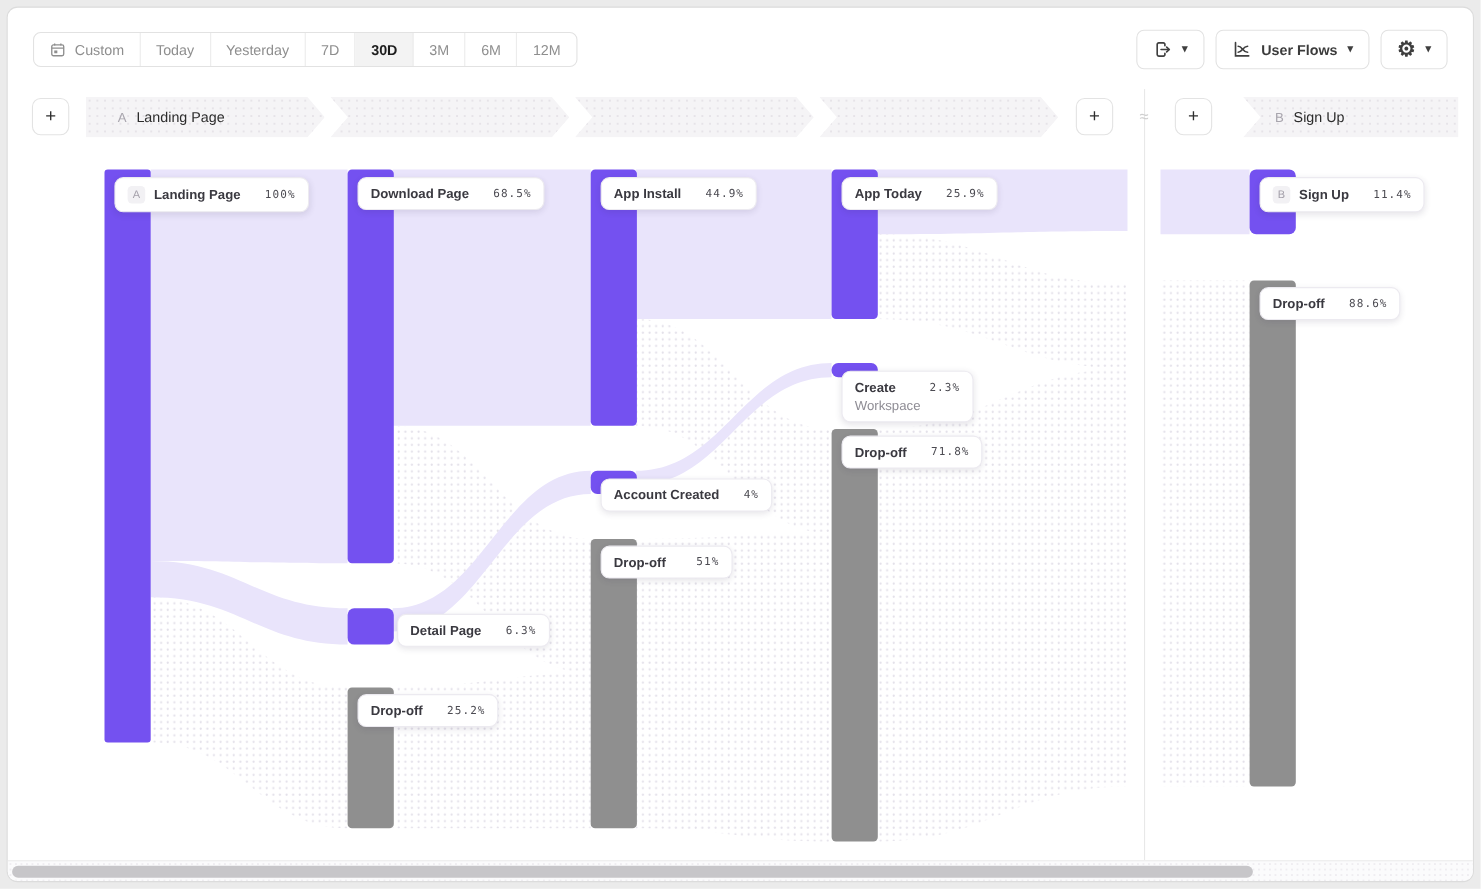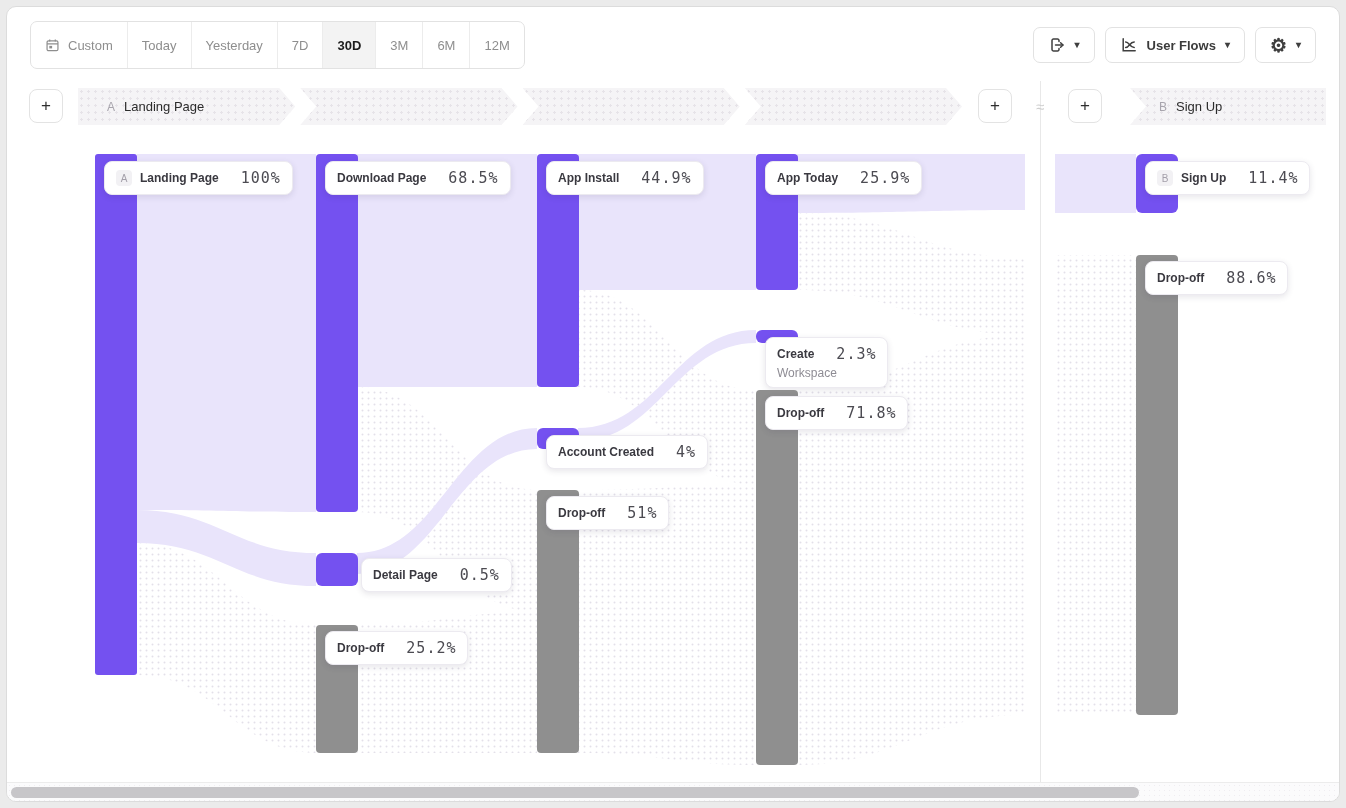--- a/index.html
+++ b/index.html
@@ -14,21 +14,21 @@
     position:absolute; left:6px; top:6px; width:1334px; height:796px;
     background:#ffffff; border:1px solid #dcdcdc; border-radius:10px;
     overflow:hidden;
   }
   
   .toolbar {
     position:absolute; top:20px; left:23px; right:23px; height:36px;
     display:flex; justify-content:space-between; align-items:center; z-index:5;
   }
   .seg-group {
-    display:flex; align-items:stretch; height:48px;
+    display:flex; align-items:stretch; height:32px;
     border:1px solid #e2e2e2; border-radius:7px; background:#fff; overflow:hidden;
   }
   .dr-item {
     display:flex; align-items:center; gap:8px; padding:0 14px;
     border:none; border-right:1px solid #ececec; background:transparent;
     font-family:"Liberation Sans",sans-serif; font-size:13px; color:#8e8e8e; cursor:pointer;
   }
   .dr-item:last-child { border-right:none;align-items:center; }
   .dr-item.active { background:#f3f3f3; color:#1d1d1d; font-weight:bold; }
   .tb-right { display:flex; gap:10px; }
@@ -78,21 +78,21 @@
   .bar { position:absolute; }
   .nlabel {
     position:absolute; background:#fff; border:1px solid #eceaf0; border-radius:8px;
     box-shadow:0 2px 6px rgba(50,45,70,.12);
     padding:7px 11px; min-width:120px;
   }
   .nrow { display:flex; align-items:center; gap:8px; white-space:nowrap; }
   .nname { font-size:12px; font-weight:bold; color:#3a3940; }
   .npct {
     margin-left:auto; padding-left:14px;
-    font-family:"DejaVu Sans Mono",monospace; font-size:15px; color:#4c4b52; letter-spacing:1px;
+    font-family:"DejaVu Sans Mono",monospace; font-size:10px; color:#4c4b52; letter-spacing:1px;
   }
   .nbadge {
     width:16px; height:16px; border-radius:4px; background:#f2f1f4; color:#a39fa9;
     font-size:10px; display:flex; align-items:center; justify-content:center; flex:0 0 16px;
   }
   .nname2 { font-size:12px; color:#8e8c94; margin-top:3px; }
   
   .hscroll {
     position:absolute; left:0; right:0; bottom:0; height:19px;
     border-top:1px solid #ececec; background-color:#fbfbfc;
@@ -190,21 +190,21 @@
         <div class="nlabel" style="left: 539px; top: 489px;">
           <div class="nrow">
             <span class="nname">Drop-off</span>
             <span class="npct">51%</span>
           </div>
         </div>
         <div class="bar" style="left: 309px; top: 546px; width: 42px; height: 33px; border-radius: 6px; background: rgb(116, 81, 240);"></div>
         <div class="nlabel" style="left: 318px; top: 551px; margin-left: 36px;">
           <div class="nrow">
             <span class="nname">Detail Page</span>
-            <span class="npct">0.5%</span>
+            <span class="npct">6.3%</span>
           </div>
         </div>
         <div class="bar" style="left: 309px; top: 618px; width: 42px; height: 128px; border-radius: 4px; background: rgb(143, 143, 143);"></div>
         <div class="nlabel" style="left: 318px; top: 624px;">
           <div class="nrow">
             <span class="nname">Drop-off</span>
             <span class="npct">25.2%</span>
           </div>
         </div>
         <div class="bar" style="left: 1129px; top: 147px; width: 42px; height: 59px; border-radius: 6px; background: rgb(116, 81, 240);"></div>

